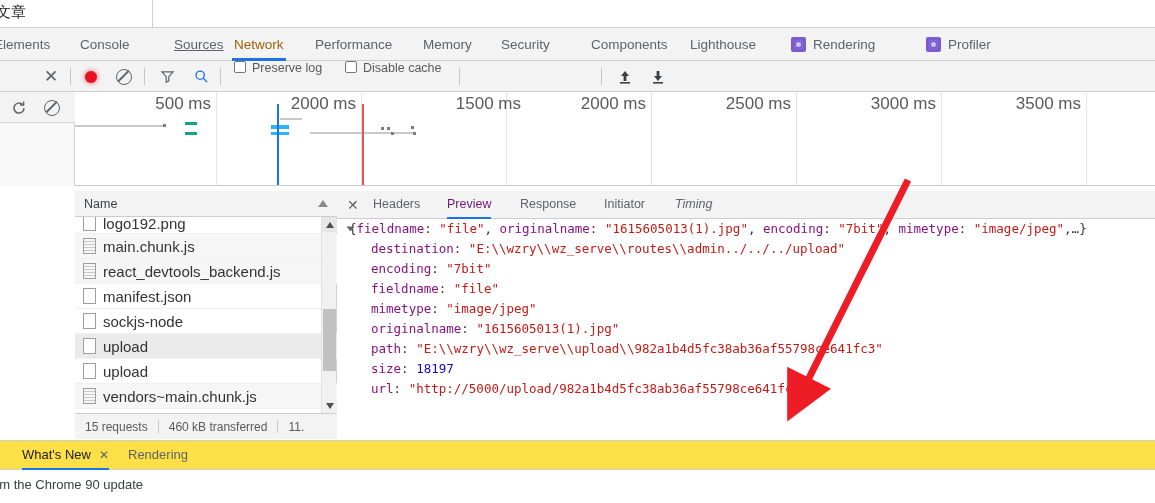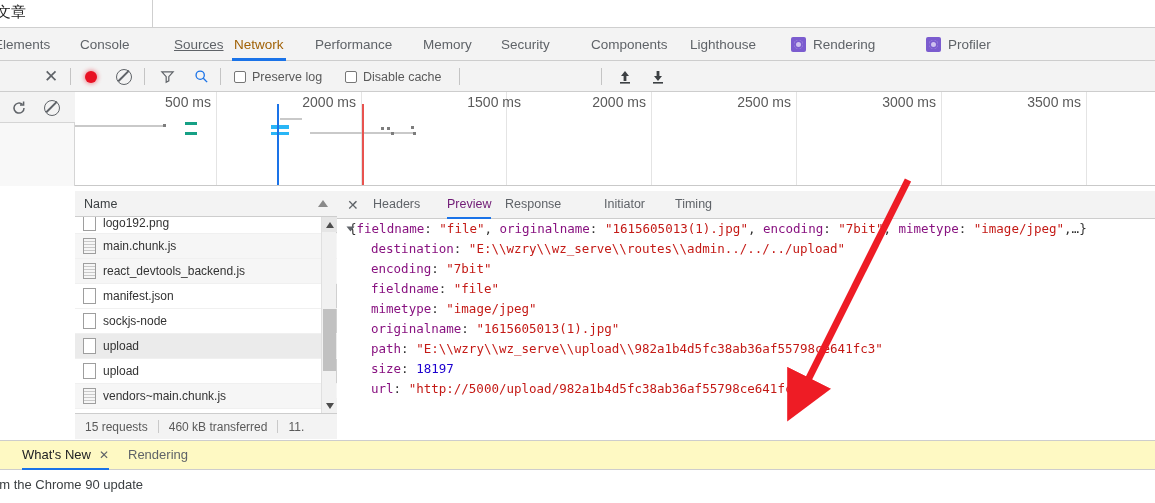--- a/index.html
+++ b/index.html
@@ -94,21 +94,21 @@
     position: absolute;
     left: 0; top: 61px;
     width: 1155px; height: 31px;
     background: #f3f3f3;
     border-bottom: 1px solid #cdcdcd;
     box-sizing: border-box;
   }
   .tb-item {
     position: absolute;
     top: 0; height: 31px;
-    display: flex; align-items: center;
+    display: flex; 
   }
   .tb-sep {
     position: absolute;
     top: 7px;
     width: 1px; height: 17px;
     background: #c4c4c4;
   }
   .cb-box {
     width: 12px; height: 12px;
     border: 1px solid #767676;
@@ -171,21 +171,21 @@
     border-bottom: 1px solid #c9c9c9;
     box-sizing: border-box;
     overflow: hidden;
   }
   .ov-gridline {
     position: absolute; top: 0; width: 1px; height: 94px;
     background: #e4e4e4;
   }
   .ov-label {
     position: absolute; top: 2px;
-    font-size: 14px; color: #5a5a5a;
+    font-size: 17px; color: #5a5a5a;
     transform: translateX(-100%);
     padding-right: 5px;
     white-space: nowrap;
   }
   .ov-bar {
     position: absolute; height: 2px; background: #c9c9c9;
   }
   .ov-dot {
     position: absolute; width: 3px; height: 3px; background: #7d7d7d;
   }
@@ -228,21 +228,21 @@
     position: relative;
     height: 25px;
     display: flex; align-items: center;
     box-sizing: border-box;
     border-bottom: 1px solid #f0f0f0;
     padding-left: 8px;
   }
   .rl-row.alt { background: #f6f6f6; }
   .rl-row.sel { background: #ebebeb; }
   .rl-name {
-    font-size: 12px; color: #333; margin-left: 7px;
+    font-size: 15px; color: #333; margin-left: 7px;
     white-space: nowrap; overflow: hidden; text-align: right;
   }
   .fic {
     width: 13px; height: 16px;
     border: 1px solid #9e9e9e;
     background: #fff;
     box-sizing: border-box;
     flex: 0 0 auto;
   }
   .fic.js {
@@ -349,21 +349,21 @@
     position: absolute;
     left: 0; top: 440px;
     width: 1155px; height: 63px;
     background: #ffffff;
     border-top: 1px solid #cdcdcd;
     box-sizing: border-box;
   }
   .dw-tabs {
     position: absolute; left: 0; top: 0;
     width: 1155px; height: 29px;
-    background: #fef9c3;
+    background: #fde047;
     border-bottom: 1px solid #cdcdcd;
     box-sizing: border-box;
     text-align: center;
   }
   .dw-tab {
     position: absolute; top: 0; height: 29px; line-height: 28px;
     font-size: 13px; color: #5f6368; white-space: nowrap;
   }
   .dw-tab.selected { color: #202124; }
   .dw-tab.selected::after {
@@ -555,23 +555,23 @@
   </div>
 </div>
 
 <div class="detail">
   <div class="dt-tabs" id="dttabs">
     <div class="dt-close">
       <span>✕</span>
     </div>
   <div class="dt-tab" style="left: 36px;">Headers</div>
       <div class="dt-tab selected" style="left: 110px;">Preview</div>
-      <div class="dt-tab" style="left: 168px;">Response</div>
+      <div class="dt-tab" style="left: 183px;">Response</div>
       <div class="dt-tab" style="left: 267px;">Initiator</div>
-      <div class="dt-tab" style="left: 338px;">Timing</div>
+      <div class="dt-tab" style="left: 338px; font-style: italic;">Timing</div>
     </div>
   <div class="json" id="jsonview">
       <div class="jrow root"><span class="jtri"></span><span class="p">{</span><span class="k">fieldname</span><span class="p">: </span><span class="s">"file"</span><span class="p">, </span><span class="k">originalname</span><span class="p">: </span><span class="s">"1615605013(1).jpg"</span><span class="p">, </span><span class="k">encoding</span><span class="p">: </span><span class="s">"7bit"</span><span class="p">, </span><span class="k">mimetype</span><span class="p">: </span><span class="s">"image/jpeg"</span><span class="p">,…}</span></div>
       <div class="jrow"><span class="k">destination</span><span class="p">: </span><span class="s">"E:\\wzry\\wz_serve\\routes\\admin../../../upload"</span></div>
       <div class="jrow"><span class="k">encoding</span><span class="p">: </span><span class="s">"7bit"</span></div>
       <div class="jrow"><span class="k">fieldname</span><span class="p">: </span><span class="s">"file"</span></div>
       <div class="jrow"><span class="k">mimetype</span><span class="p">: </span><span class="s">"image/jpeg"</span></div>
       <div class="jrow"><span class="k">originalname</span><span class="p">: </span><span class="s">"1615605013(1).jpg"</span></div>
       <div class="jrow"><span class="k">path</span><span class="p">: </span><span class="s">"E:\\wzry\\wz_serve\\upload\\982a1b4d5fc38ab36af55798ce641fc3"</span></div>
       <div class="jrow"><span class="k">size</span><span class="p">: </span><span class="n">18197</span></div>

